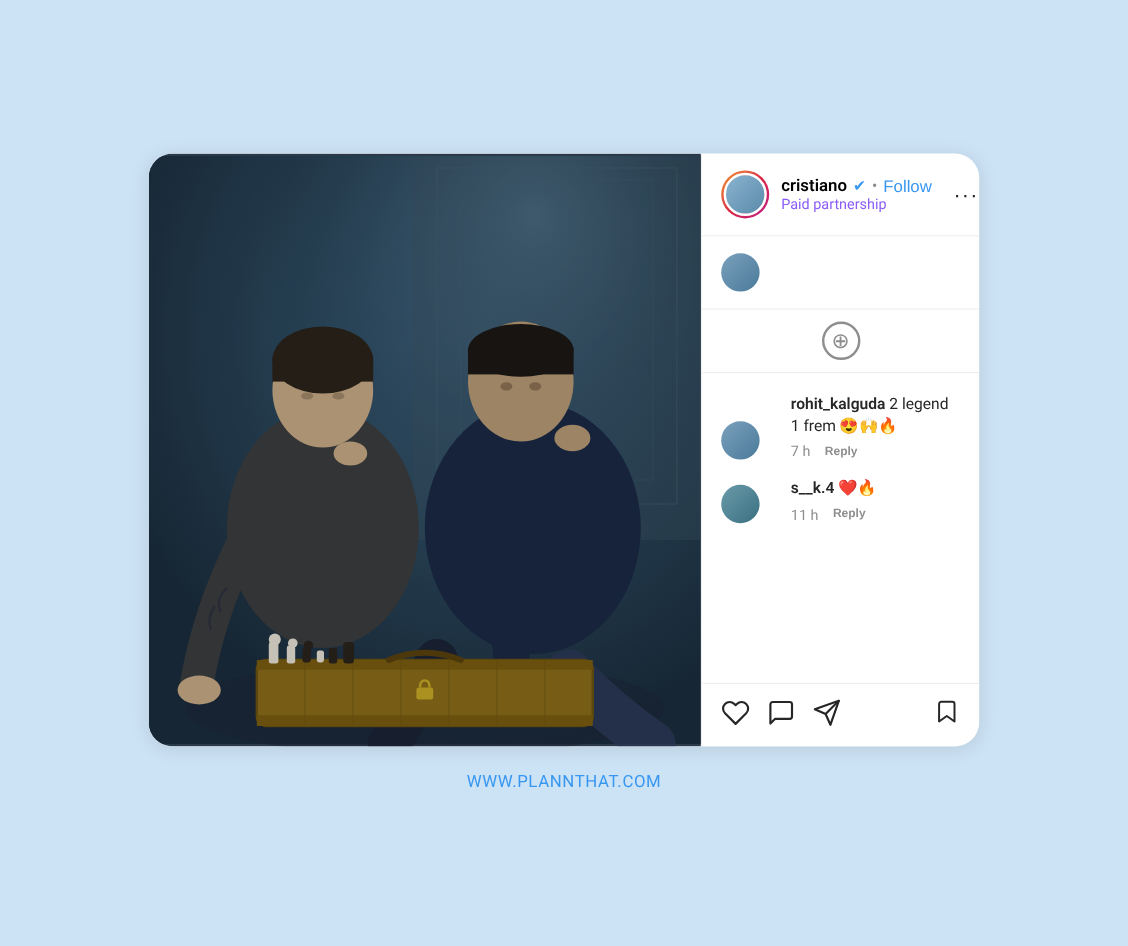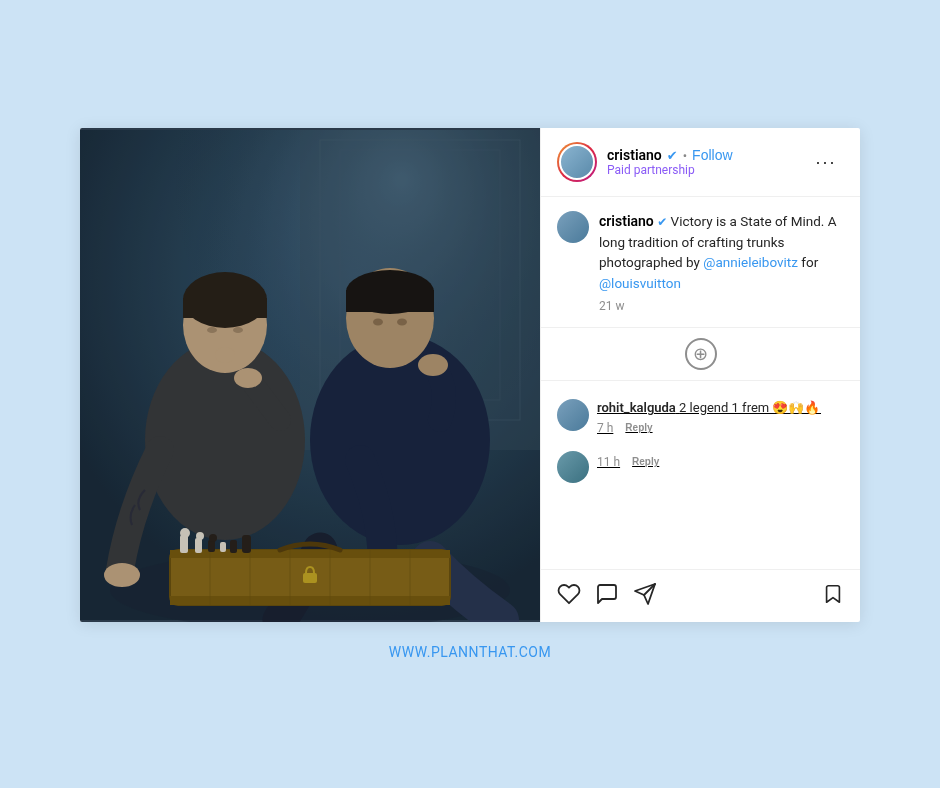--- a/index.html
+++ b/index.html
@@ -10,25 +10,25 @@
       flex-direction: column;
       align-items: center;
       justify-content: center;
       min-height: 788px;
       width: 940px;
       font-family: -apple-system, BlinkMacSystemFont, 'Segoe UI', Roboto, Helvetica, Arial, sans-serif;
     }
 
     .card {
       background: #fff;
-      border-radius: 2px;
+      border-radius: 20px;
       box-shadow: 0 2px 16px rgba(0,0,0,0.1);
       display: flex;
       flex-direction: row;
-      width: 780px;
+      width: 692px;
       min-height: 490px;
       overflow: hidden;
     }
 
     .card-image {
       width: 460px;
       min-height: 490px;
       flex-shrink: 0;
       background: #2b3a4a;
       position: relative;
@@ -194,24 +194,23 @@
     }
 
     .comments-section {
       flex: 1;
       padding: 10px 0;
       overflow-y: auto;
     }
 
     .comment {
       display: flex;
-      align-items: flex-start;
+      align-items: flex-end;
       padding: 8px 16px;
-      gap: 8px;
-      text-decoration: underline;
+      gap: 26px;
     }
 
     .comment-body {
       flex: 1;
     }
 
     .comment-username {
       font-weight: 600;
       font-size: 13px;
       color: #262626;
@@ -407,28 +406,20 @@
           <span class="dot-sep">•</span>
           <button class="follow-btn">Follow</button>
         </div>
         <span class="paid-partnership">Paid partnership</span>
       </div>
       <button class="more-btn">···</button>
     </div>
 
     <div class="post-caption">
       <div class="avatar-sm"></div>
-      <div>
-        <div class="caption-text">
-          <span class="username">cristiano</span>
-          <span style="color:#3897f0; font-size:12px;"> ✔</span>
-          <span>Victory is a State of Mind. A long tradition of crafting trunks photographed by </span><span class="handle">@annieleibovitz</span><span> for </span><span class="handle">@louisvuitton</span>
-        </div>
-        <div class="caption-time">21 w</div>
-      </div>
     </div>
 
     <div class="add-comment-section">
       <div class="add-icon">⊕</div>
     </div>
 
     <div class="comments-section">
 
       <div class="comment">
         <div class="avatar-sm"></div>
@@ -440,20 +431,24 @@
           <div class="comment-meta">
             <span class="comment-time">7 h</span>
             <button class="reply-btn">Reply</button>
           </div>
         </div>
       </div>
 
       <div class="comment">
         <div class="avatar-sm-2"></div>
         <div class="comment-body">
+          <div class="comment-text">
+            <span class="comment-username">s__k.4</span>
+            <span> ❤️🔥</span>
+          </div>
           <div class="comment-meta">
             <span class="comment-time">11 h</span>
             <button class="reply-btn">Reply</button>
           </div>
         </div>
       </div>
 
     </div>
 
     <div class="actions-bar">

